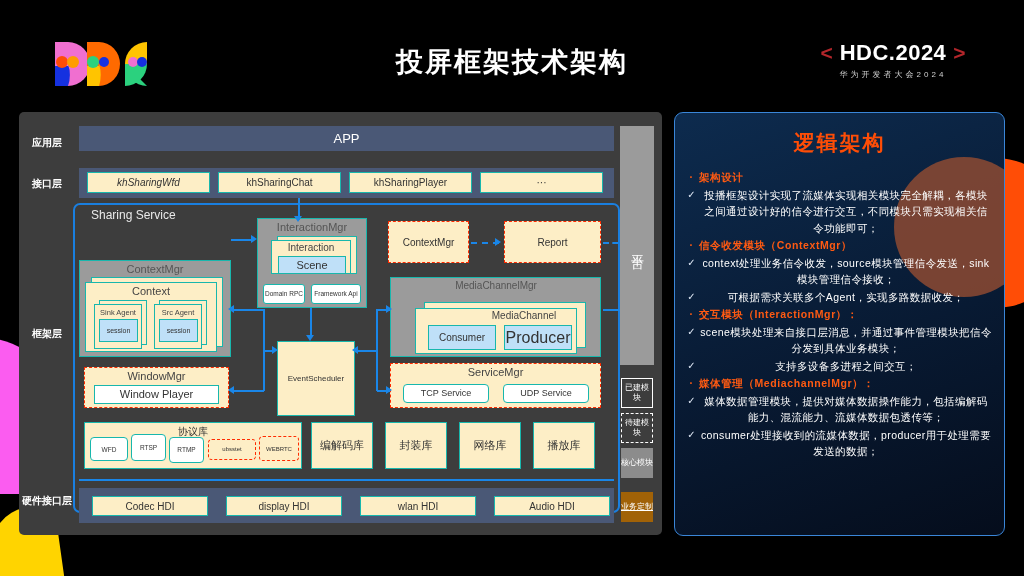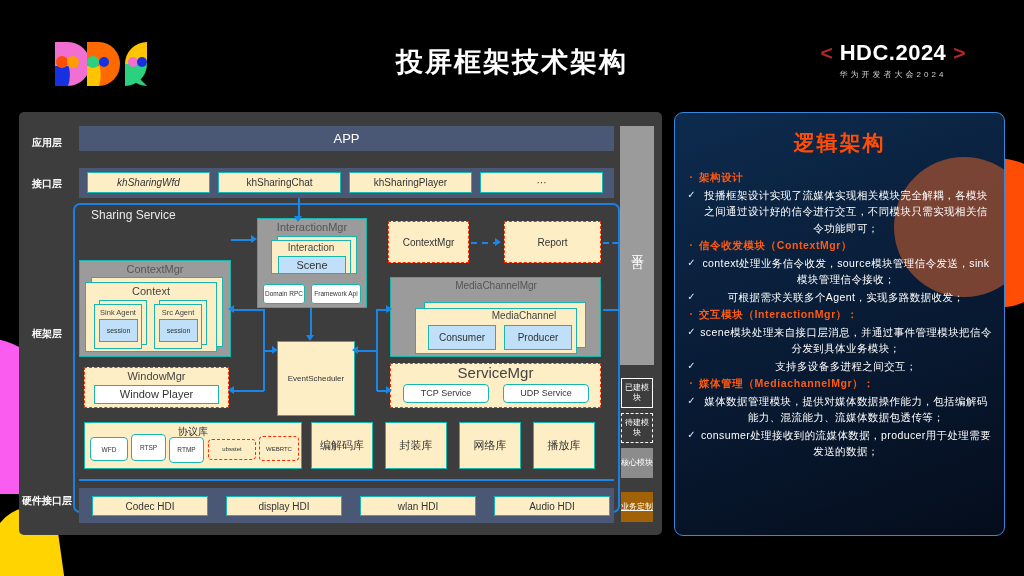--- a/index.html
+++ b/index.html
@@ -211,25 +211,25 @@
     <div class="bx red" style="left:369px; top:109px; width:81px; height:42px; font-size:10px;">ContextMgr</div>
     <div class="bx red" style="left:485px; top:109px; width:97px; height:42px; font-size:10px;">Report</div>
 
     <div class="bx gray" style="left:371px; top:165px; width:211px; height:80px; border:1.5px solid #18b7ad; display:block;">
       <div class="grouplab" style="font-size:10px; width:130px; left:40px; line-height:10px;">MediaChannelMgr</div>
     </div>
     <div class="bx teal" style="left:405px; top:190px; width:162px; height:46px; display:block;"></div>
     <div class="bx teal" style="left:396px; top:196px; width:162px; height:46px; display:block;padding-left:28px;">
       <div class="grouplab" style="font-size:10px; color:#444; top:1px;">MediaChannel</div>
       <div class="bx blue" style="left:12px; top:16px; width:68px; height:25px; font-size:10px; line-height:10px;">Consumer</div>
-      <div class="bx blue" style="left:88px; top:16px; width:68px; height:25px; font-size:10px; line-height:10px;">Producer</div>
+      <div class="bx blue" style="left:88px; top:16px; width:68px; height:25px; font-size:16px; line-height:10px;">Producer</div>
     </div>
 
     <div class="bx red" style="left:371px; top:251px; width:211px; height:45px; display:block;">
-      <div class="grouplab" style="font-size:15px; color:#444;">ServiceMgr</div>
+      <div class="grouplab" style="font-size:11px; color:#444;">ServiceMgr</div>
     </div>
     <div class="bx white" style="left:384px; top:272px; width:86px; height:19px; font-size:9px; border-radius:4px;">TCP Service</div>
     <div class="bx white" style="left:484px; top:272px; width:86px; height:19px; font-size:9px; border-radius:4px;">UDP Service</div>
 
     <div class="bx teal" style="left:65px; top:310px; width:218px; height:47px; display:block;">
       <div class="grouplab" style="font-size:10px; color:#333;">协议库</div>
     </div>
     <div class="bx white" style="left:71px; top:325px; width:38px; height:24px; font-size:6.5px; border-radius:4px;">WFD</div>
     <div class="bx white" style="left:112px; top:322px; width:35px; height:27px; font-size:6.5px; border-radius:4px; line-height:8px;">RTSP</div>
     <div class="bx white" style="left:150px; top:325px; width:35px; height:26px; font-size:6.5px; border-radius:4px; line-height:8px;">RTMP</div>

